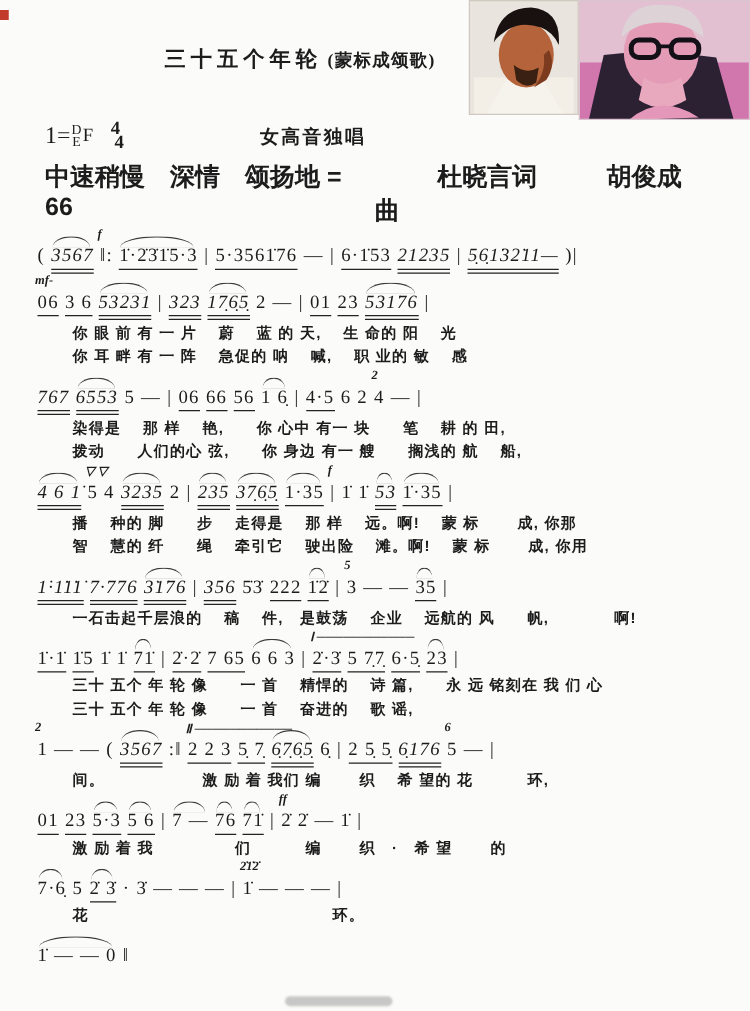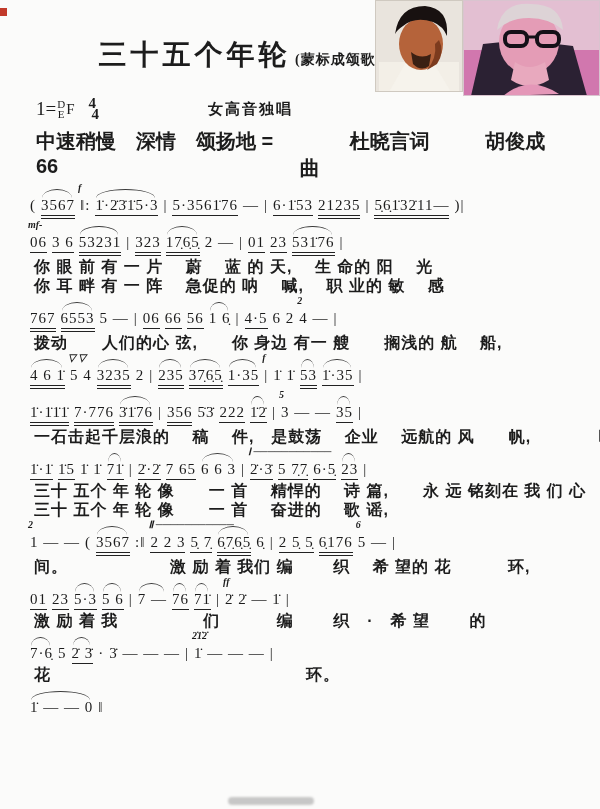--- a/index.html
+++ b/index.html
@@ -5,21 +5,21 @@
   html,body{margin:0;padding:0;}
   .page{
     position:relative;width:600px;height:809px;background:#fbfbfa;
     font-family:"Liberation Sans",sans-serif;color:#1c1c1c;overflow:hidden;
   }
   .corner-mark{position:absolute;left:0;top:8px;width:7px;height:8px;background:#c23a2a;}
 
   
   .header{position:relative;height:92px;}
   .title-wrap{position:absolute;left:70px;top:36px;width:340px;text-align:center;white-space:nowrap;}
-  .title{font-family:Liberation Sans, sans-serif;font-size:28px;font-weight:bold;letter-spacing:4px;}
+  .title{font-family:Liberation Sans, sans-serif;font-size:17px;font-weight:bold;letter-spacing:4px;}
   .subtitle{font-family:"Liberation Serif",serif;font-size:14px;font-weight:bold;letter-spacing:1px;}
   .photos{position:absolute;right:0;top:0;display:flex;}
   .photo{display:block;}
 
   
   .key-row{margin:2px 0 0 36px;height:30px;display:flex;align-items:center;font-family:"Liberation Serif",serif;}
   .key-prefix{font-size:19px;}
   .stack{display:inline-flex;flex-direction:column;line-height:10px;font-size:11px;margin:0 1px;text-align:center;}
   .key-suffix{font-size:15px;margin-right:14px;}
   .meter{display:inline-flex;flex-direction:column;line-height:11px;font-size:15px;font-weight:bold;text-align:center;}
@@ -27,27 +27,27 @@
   .performance{margin-left:112px;font-size:15px;font-weight:bold;letter-spacing:2px;}
   .tempo-row{margin:4px 36px 0 36px;display:flex;justify-content:space-between;font-size:20px;font-weight:bold;}
   .credits span{margin-left:50px;text-align:right;}
 
   
   .score{margin:4px 8px 0 30px;}
   .system{margin-bottom:3px;}
   .notes-line{margin:15px 0 1px 0;white-space:nowrap;font-family:"Liberation Serif",serif;font-size:15px;}
   .tok{position:relative;display:inline-block;margin:0 5px 0 0;white-space:pre;letter-spacing:1px;padding-bottom:1px;}
   .u1{border-bottom:1px solid #222;}
-  .u2{border-bottom:4px double #222;}
+  .u2{border-bottom:4px double #222;font-style:italic;}
   .tie::before{
     content:"";position:absolute;top:-8px;left:1px;right:3px;height:8px;
     border-top:1.4px solid #3a3a3a;border-radius:50% 50% 0 0/100% 100% 0 0;
   }
   .mark{position:absolute;top:-15px;left:-2px;font-size:10px;font-style:italic;font-weight:bold;letter-spacing:0;white-space:nowrap;}
-  .lyric-line{font-size:16px;font-weight:bold;letter-spacing:1px;line-height:19px;white-space:pre;margin-left:4px;}
+  .lyric-line{font-size:12px;font-weight:bold;letter-spacing:1px;line-height:19px;white-space:pre;margin-left:28px;}
   .scan-smudge{position:absolute;left:228px;bottom:4px;width:86px;height:8px;background:#8a8a8a;opacity:.45;border-radius:4px;filter:blur(1px);}
 </style>
 </head>
 <body>
 
 <div class="page">
   <div class="corner-mark"></div>
 
   <div class="header">
     <div class="title-wrap">
@@ -107,24 +107,27 @@
       <div class="system">
         <div class="notes-line"><span class="tok">(</span><span class="tok u2 tie">3567</span><span class="tok">‖:<span class="mark">f</span></span><span class="tok u1 tie">1̇·2̇3̇1̇5·3</span><span class="tok">|</span><span class="tok u1">5·3561̇76</span><span class="tok">—</span><span class="tok">|</span><span class="tok u1">6·1̇53</span><span class="tok u2">21235</span><span class="tok">|</span><span class="tok u2">5̣6̣1̇32̇11—</span><span class="tok">)|</span></div>
       </div>
       <div class="system">
         <div class="notes-line"><span class="tok u1">06<span class="mark">mf-</span></span><span class="tok u1">3 6</span><span class="tok u2 tie">53231</span><span class="tok">|</span><span class="tok u2">323</span><span class="tok u2 tie">17̣6̣5̣</span><span class="tok">2 —</span><span class="tok">|</span><span class="tok u1">01</span><span class="tok u1">23</span><span class="tok u2 tie">531̇76</span><span class="tok">|</span></div>
         <div class="lyric-line">你 眼 前 有 一 片　 蔚　 蓝 的 天,　 生 命的 阳　 光</div>
         <div class="lyric-line">你 耳 畔 有 一 阵　 急促的 呐　 喊,　 职 业的 敏　 感</div>
       </div>
       <div class="system">
         <div class="notes-line"><span class="tok u2">767</span><span class="tok u2 tie">6553</span><span class="tok">5 —</span><span class="tok">|</span><span class="tok u1">06</span><span class="tok u1">66</span><span class="tok u1">56</span><span class="tok tie">1 6̣</span><span class="tok">|</span><span class="tok u1">4·5</span><span class="tok">6 2</span><span class="tok">4 —<span class="mark">2</span></span><span class="tok">|</span></div>
+        <div class="lyric-line">染得是　 那 样　 艳,　　你 心中 有一 块　　笔　 耕 的 田,</div>
         <div class="lyric-line">拨动　　人们的心 弦,　　你 身边 有一 艘　　搁浅的 航　 船,</div>
       </div>
       <div class="system">
         <div class="notes-line"><span class="tok u2 tie">4 6 1̇</span><span class="tok">5 4<span class="mark">▽ ▽</span></span><span class="tok u2 tie">3235</span><span class="tok">2</span><span class="tok">|</span><span class="tok u2 tie">235</span><span class="tok u2 tie">37̣6̣5̣</span><span class="tok u1 tie">1·35</span><span class="tok">|<span class="mark">f</span></span><span class="tok">1̇ 1̇</span><span class="tok u2 tie">53</span><span class="tok u1 tie">1̇·35</span><span class="tok">|</span></div>
+        <div class="lyric-line">播　 种的 脚　　步　 走得是　 那 样　 远。啊!　 蒙 标　　 成, 你那</div>
+        <div class="lyric-line">智　 慧的 纤　　绳　 牵引它　 驶出险　 滩。啊!　 蒙 标　　 成, 你用</div>
       </div>
       <div class="system">
         <div class="notes-line"><span class="tok u2">1̇·1̇1̇1̇</span><span class="tok u2">7·776</span><span class="tok u2 tie">3̇1̇76</span><span class="tok">|</span><span class="tok u2">356</span><span class="tok">5̇3̇</span><span class="tok u1">222</span><span class="tok u1 tie">1̇2̇</span><span class="tok">|</span><span class="tok">3 — —<span class="mark">5</span></span><span class="tok u1 tie">35</span><span class="tok">|</span></div>
         <div class="lyric-line">一石击起千层浪的　 稿　 件,　是鼓荡　 企业　 远航的 风　　帆,　　　　啊!</div>
       </div>
       <div class="system">
         <div class="notes-line"><span class="tok u1">1̇·1̇</span><span class="tok u1">1̇5</span><span class="tok">1̇ 1̇</span><span class="tok u1 tie">71̇</span><span class="tok">|</span><span class="tok u1">2̇·2̇</span><span class="tok u1">7 65</span><span class="tok tie">6 6 3</span><span class="tok">|</span><span class="tok u1">2̇·3̇<span class="mark">Ⅰ ───────────</span></span><span class="tok u1">5 7̣7̣</span><span class="tok u1">6·5̣</span><span class="tok u1 tie">23</span><span class="tok">|</span></div>
         <div class="lyric-line">三十 五个 年 轮 像　　一 首　 精悍的　 诗 篇,　　永 远 铭刻在 我 们 心</div>
         <div class="lyric-line">三十 五个 年 轮 像　　一 首　 奋进的　 歌 谣,</div>
       </div>

